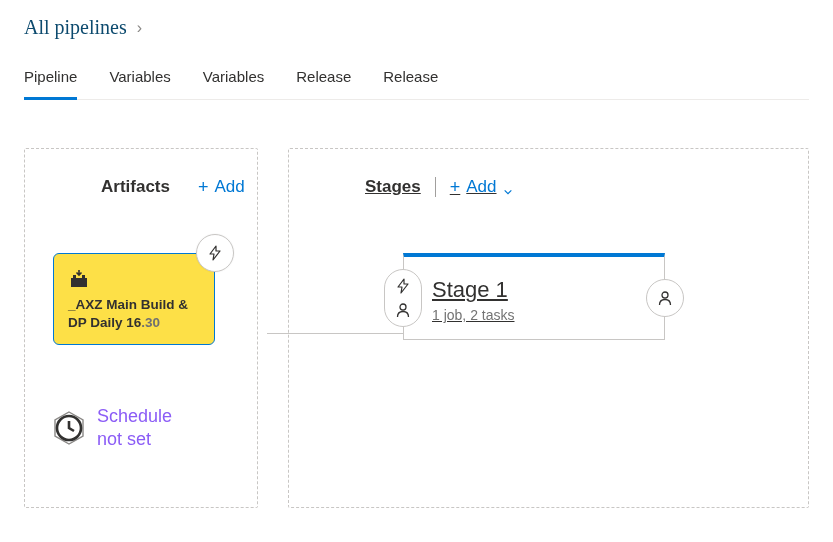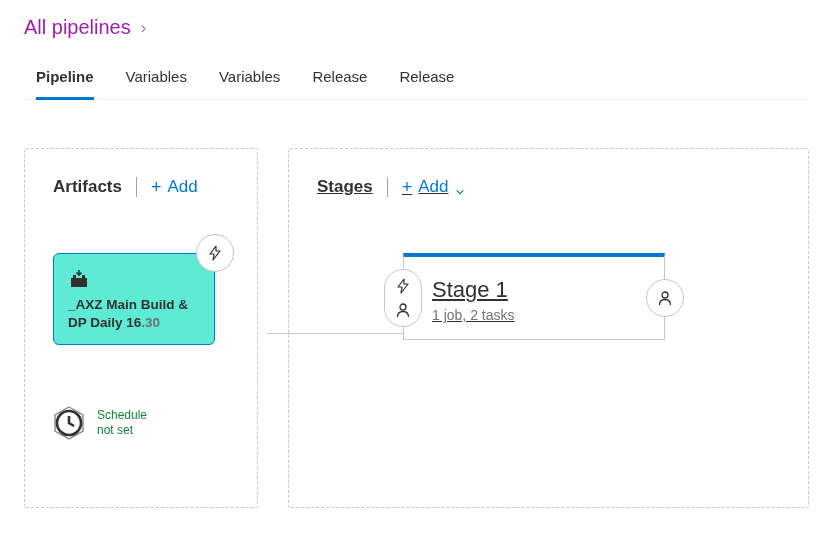--- a/index.html
+++ b/index.html
@@ -11,65 +11,65 @@
     }
     .page { width: 833px; padding: 16px 24px 24px; }
     
     .breadcrumb {
       display: flex;
       align-items: center;
       gap: 10px;
       font-size: 20px;
       margin-bottom: 24px;
     }
-    .breadcrumb-link { color: #a21caf; }
+    .breadcrumb-link { color: #0c4a6e; font-family: Liberation Serif, serif; }
     .breadcrumb-sep { color: #8a8886; font-size: 16px; }
     .pipeline-title { display: flex; align-items: center; gap: 8px; font-weight: 600; }
     .title-icon { width: 18px; height: 14px; position: relative; display: inline-block; }
     .title-icon::before, .title-icon::after {
       content: ""; position: absolute; background: #323130;
     }
     .title-icon::before { width: 6px; height: 6px; top: 0; left: 0; }
     .title-icon::after { width: 6px; height: 6px; top: 0; left: 10px; }
     .title-icon-dot { position: absolute; width: 7px; height: 7px; border-radius: 50%; background: #323130; top: 9px; left: 5px; }
     
     .tabs {
       display: flex; gap: 32px; border-bottom: 1px solid #edebe9;
       padding-bottom: 0;
     }
     .tab {
       padding: 4px 0 12px; font-size: 15px; color: #323130; cursor: pointer;
       border-bottom: 3px solid transparent; position: relative; top: 1px;
       display: flex; align-items: center; gap: 6px;
     }
-    .tab.active { font-weight: 700; border-bottom-color: #0078d4; margin-left: 12px; }
+    .tab.active { font-weight: 400; border-bottom-color: #0078d4; }
     .chev-sm { width: 10px; height: 10px; display: inline-block; }
     .chev-sm svg { width: 10px; height: 10px; }
     
     .panels {
       display: flex; gap: 30px; margin-top: 48px; position: relative;
     }
     .panel {
       border: 1px dashed #c8c6c4; border-radius: 2px;
       padding: 28px 28px 32px;
       position: relative;
     }
     .panel-artifacts { width: 234px; min-height: 360px; }
     .panel-stages { flex: 1; min-height: 360px; text-decoration: underline; }
     .panel-header {
       display: flex; align-items: center; gap: 14px; margin-bottom: 56px;
       font-size: 17px;
     }
-    .panel-title { font-weight: 600; }
+    .panel-title { font-weight: 600; margin-left: 48px; }
     .vdiv { width: 1px; height: 20px; background: #a19f9d; }
     .add-link { color: #0078d4; display: flex; align-items: center; gap: 6px; cursor: pointer; }
     .plus-icon { font-size: 18px; line-height: 1; font-weight: normal; }
     
     .artifact-card {
-      background: #5eead4; border: 1.5px solid #0078d4; border-radius: 6px;
+      background: #fde047; border: 1.5px solid #0078d4; border-radius: 6px;
       padding: 14px 14px 12px; position: relative; width: 162px;
       margin-top: 18px;
     }
     .artifact-card-icon { width: 22px; height: 22px; margin-bottom: 6px; }
     .artifact-label { font-size: 13.5px; font-weight: 600; line-height: 1.35; }
     .artifact-label .dim { color: #707070; font-weight: 600; }
     .artifact-trigger {
       position: absolute; top: -20px; right: -20px; width: 38px; height: 38px;
       background: #fff; border: 1px solid #c8c6c4; border-radius: 50%;
       display: flex; align-items: center; justify-content: center;
@@ -78,21 +78,21 @@
     
     .schedule {
       display: flex; align-items: center; gap: 12px; margin-top: 60px;
     }
     .hex {
       width: 32px; height: 36px; display: flex; align-items: center; justify-content: center;
       position: relative;
     }
     .hex svg { width: 32px; height: 36px; }
     .hex-clock { position: absolute; }
-    .schedule-text { font-size: 12px; color: #15803d; line-height: 1.25; }
+    .schedule-text { font-size: 18px; color: #8b5cf6; line-height: 1.25; }
     
     .connector {
       position: absolute; top: 185px; left: 243px; width: 198px; height: 1px;
       background: #c8c6c4;
     }
     
     .stage-card {
       position: relative; margin-left: 86px; margin-top: 40px;
       width: 262px; border: 1px solid #c8c6c4;
       border-top: 4px solid #0078d4;

